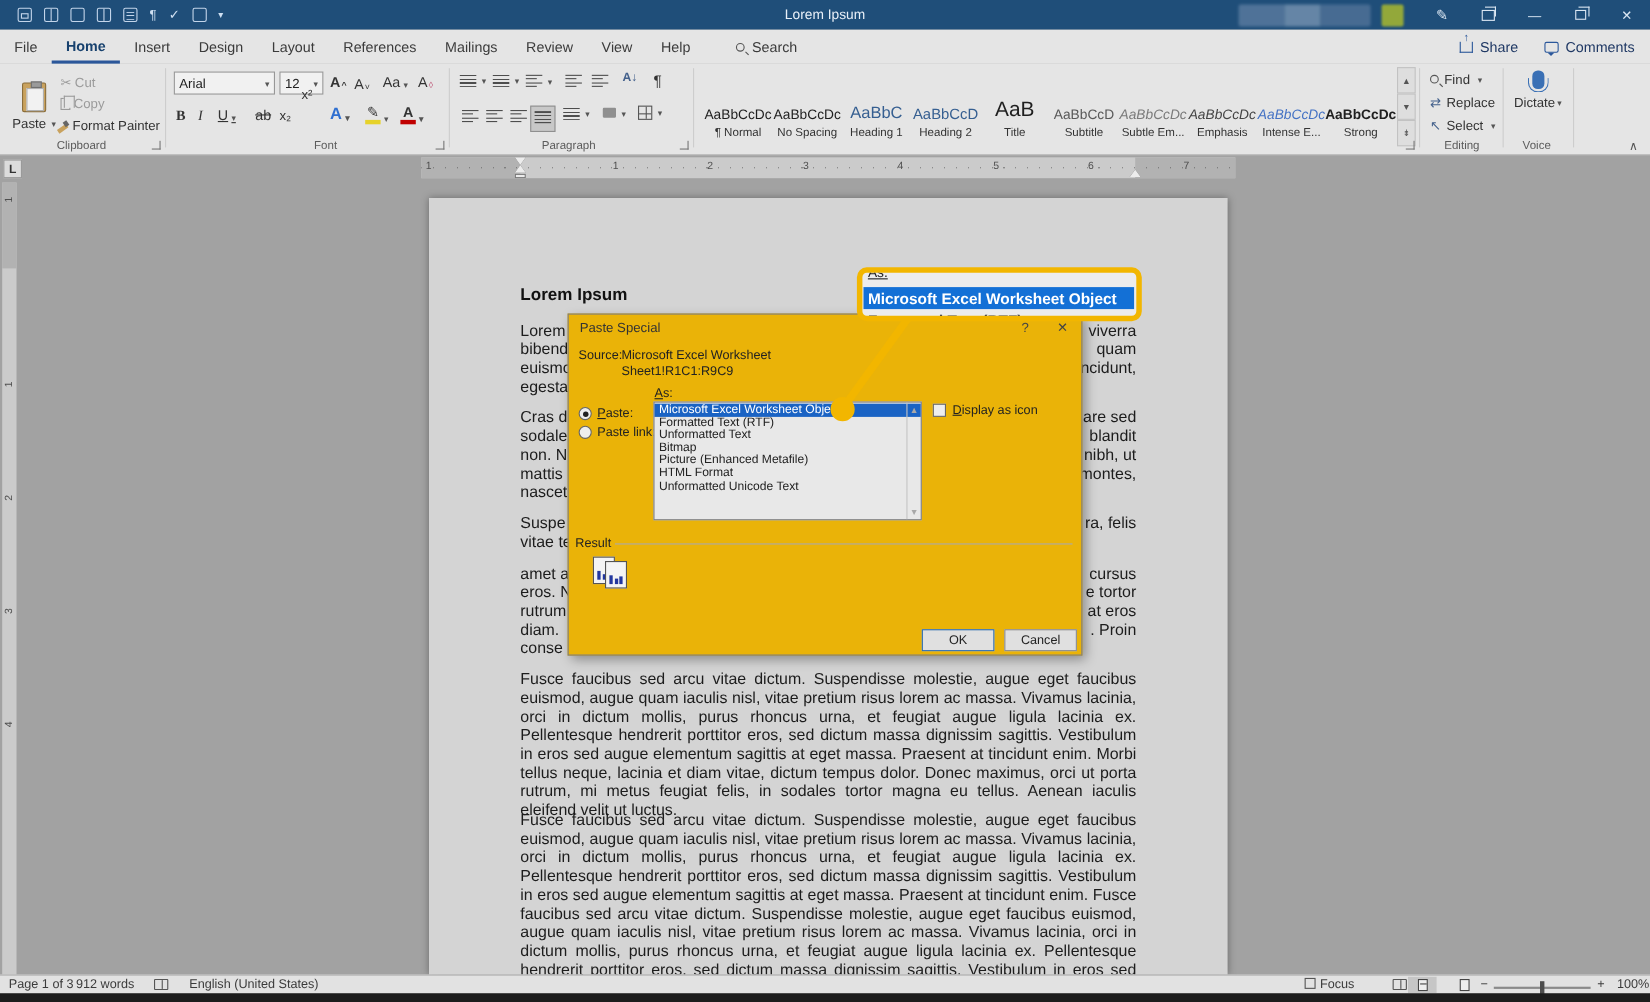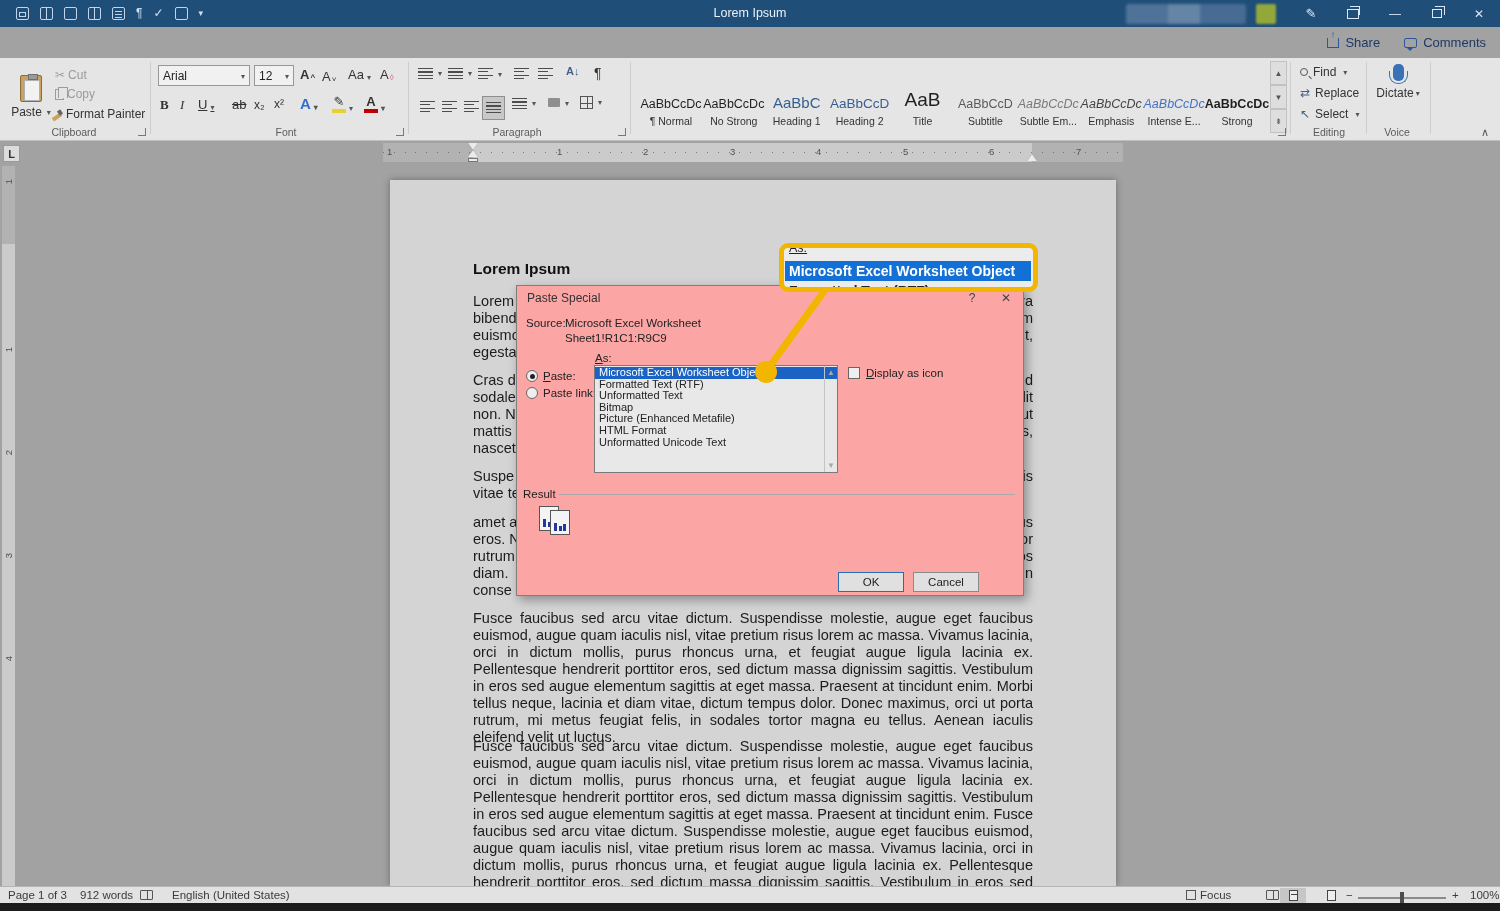--- a/index.html
+++ b/index.html
@@ -122,21 +122,21 @@
 
   
   .page { left:390px; top:180px; width:726px; height:706px; background:#d4d4d4; box-shadow:0 0 7px rgba(0,0,0,.35); overflow:hidden; }
   .doc-title { position:absolute; left:83px; top:80px; font-size:15.5px; font-weight:bold; color:#111; }
   .frag { position:absolute; left:83px; width:560px; height:17px; font-size:14.5px; color:#1c1c1c; }
   .frag .l { float:left; } .frag .r { float:right; }
   .para { position:absolute; left:83px; width:560px; font-size:14.5px; line-height:17px; color:#1c1c1c; text-align:justify; }
   .para.cut { text-align-last:justify; }
 
   
-  .dialog { left:516px; top:285px; width:508px; height:311px; background:#fca5a5; border:1px solid #7e7e7e;
+  .dialog { left:516px; top:285px; width:468px; height:311px; background:#eab308; border:1px solid #7e7e7e;
     box-shadow:3px 4px 10px rgba(0,0,0,.35); font-size:11.5px; color:#222; z-index:5; }
   .dlg-title { position:absolute; left:0; top:0; right:0; height:24px; }
   .dlg-title .txt { position:absolute; left:10px; top:5px; font-size:12px; color:#333; }
   .dlg-x { position:absolute; top:0; width:34px; height:24px; text-align:center; line-height:24px; color:#444; font-size:12px; }
   .src-label { position:absolute; left:9px; top:31px; }
   .src-1 { position:absolute; left:48px; top:31px; }
   .src-2 { position:absolute; left:48px; top:46px; }
   .radio { position:absolute; width:12px; height:12px; border:1px solid #666; border-radius:50%; background:#eee; }
   .radio.sel::after { content:""; position:absolute; left:2.5px; top:2.5px; width:5px; height:5px; border-radius:50%; background:#222; }
   .rlabel { position:absolute; }
@@ -211,20 +211,36 @@
           <span class="restore-ic" style="width:12px;height:10px;"></span>
         </div>
       <div class="cap-btn">—</div>
       <div class="cap-btn">
           <span class="restore-ic"></span>
         </div>
       <div class="cap-btn">✕</div>
     </div>
   </div>
 
+  <div class="abs tabrow">
+    <div class="tab">File</div>
+    <div class="tab active">Home</div>
+    <div class="tab">Insert</div>
+    <div class="tab">Design</div>
+    <div class="tab">Layout</div>
+    <div class="tab">References</div>
+    <div class="tab">Mailings</div>
+    <div class="tab">Review</div>
+    <div class="tab">View</div>
+    <div class="tab">Help</div>
+    <div class="searchbox">
+      <span class="lens"></span>
+      <span>Search</span>
+    </div>
+  </div>
   <div class="tabrow-right">
     <div class="chipbtn">
       <span class="share-ic"></span>
       <span>Share</span>
     </div>
     <div class="chipbtn">
       <span class="bubble"></span>
       <span>Comments</span>
     </div>
   </div>
@@ -288,39 +304,39 @@
       </div>
     <div class="fbtn dd" style="left:198px; top:39px; text-decoration:underline;">
         <span>U</span>
       </div>
     <div class="fbtn" style="left:232px; top:39px; text-decoration:line-through;">
         <span>ab</span>
       </div>
     <div class="fbtn" style="left:254px; top:40px; font-size:12px;">
         <span>x₂</span>
       </div>
-    <div class="fbtn" style="left:274px; top:39px; font-size:12px;text-align:center;">
+    <div class="fbtn" style="left:274px; top:21px; font-size:12px;text-align:center;">
         <span>x²</span>
       </div>
     <div class="fbtn dd" style="left:300px; top:37px; font-size:15px; font-weight:bold; color:#2f6fd0;">
         <span>A</span>
       </div>
     <div class="fbtn dd" style="left:332px; top:37px;">
       <span class="stack">
           <span>✎</span>
           <span class="underbar" style="background:#e6d22a;"></span>
         </span>
       </div>
     <div class="fbtn dd" style="left:364px; top:37px; font-weight:bold;">
       <span class="stack">
           <span>A</span>
           <span class="underbar" style="background:#c00000;"></span>
         </span>
       </div>
-    <div class="grp-label" style="left:161px; width:250px;text-align:center;">Font</div>
+    <div class="grp-label" style="left:171px; width:250px;text-align:center;">Font</div>
     <div class="lnch" style="left:396px;"></div>
 
     <div class="abs rbtn dd" style="left:418px; top:10px;">
         <span class="i-bars"></span>
       </div>
     <div class="abs rbtn dd" style="left:448px; top:10px;">
         <span class="i-bars"></span>
       </div>
     <div class="abs rbtn dd" style="left:478px; top:10px;">
         <span class="i-bars short"></span>
@@ -354,21 +370,21 @@
     <div class="grp-label" style="left:412px; width:210px;margin-top:40px;">Paragraph</div>
     <div class="lnch" style="left:618px;"></div>
 
     <div class="abs stylebox">
       <div class="stitem">
           <span class="stprev">AaBbCcDc</span>
           <span class="stname">¶ Normal</span>
         </div>
       <div class="stitem">
           <span class="stprev">AaBbCcDc</span>
-          <span class="stname">No Strong</span>
+          <span class="stname">No Spacing</span>
         </div>
       <div class="stitem st-h1">
           <span class="stprev">AaBbC</span>
           <span class="stname">Heading 1</span>
         </div>
       <div class="stitem st-h2">
           <span class="stprev">AaBbCcD</span>
           <span class="stname">Heading 2</span>
         </div>
       <div class="stitem st-title">
@@ -574,21 +590,21 @@
     <circle cx="26" cy="142" r="11" fill="#f2b600"></circle>
   </svg>
   <div class="abs callout">
     <span class="co-as">As:</span>
     <div class="co-sel">Microsoft Excel Worksheet Object</div>
     <div class="co-next">Formatted Text (RTF)</div>
   </div>
 
   <div class="abs statusbar">
     <span class="sb" style="left:8px;">Page 1 of 3</span>
-    <span class="sb" style="left:80px;">912 words</span>
+    <span class="sb" style="left:69px;">912 words</span>
     <span class="sb book-ic" style="left:140px; top:3px;"></span>
     <span class="sb" style="left:172px;">English (United States)</span>
 
     <span class="sb" style="left:1186px;"><span class="focus-ic"></span><span>Focus</span></span>
     <span class="sb book-ic" style="left:1250px; top:3px;"></span>
     <span class="view-ic active" style="left:1280px; top:1px;">
         <span class="page-ic lines"></span>
       </span>
     <span class="view-ic" style="left:1318px; top:1px;">
         <span class="page-ic"></span>

